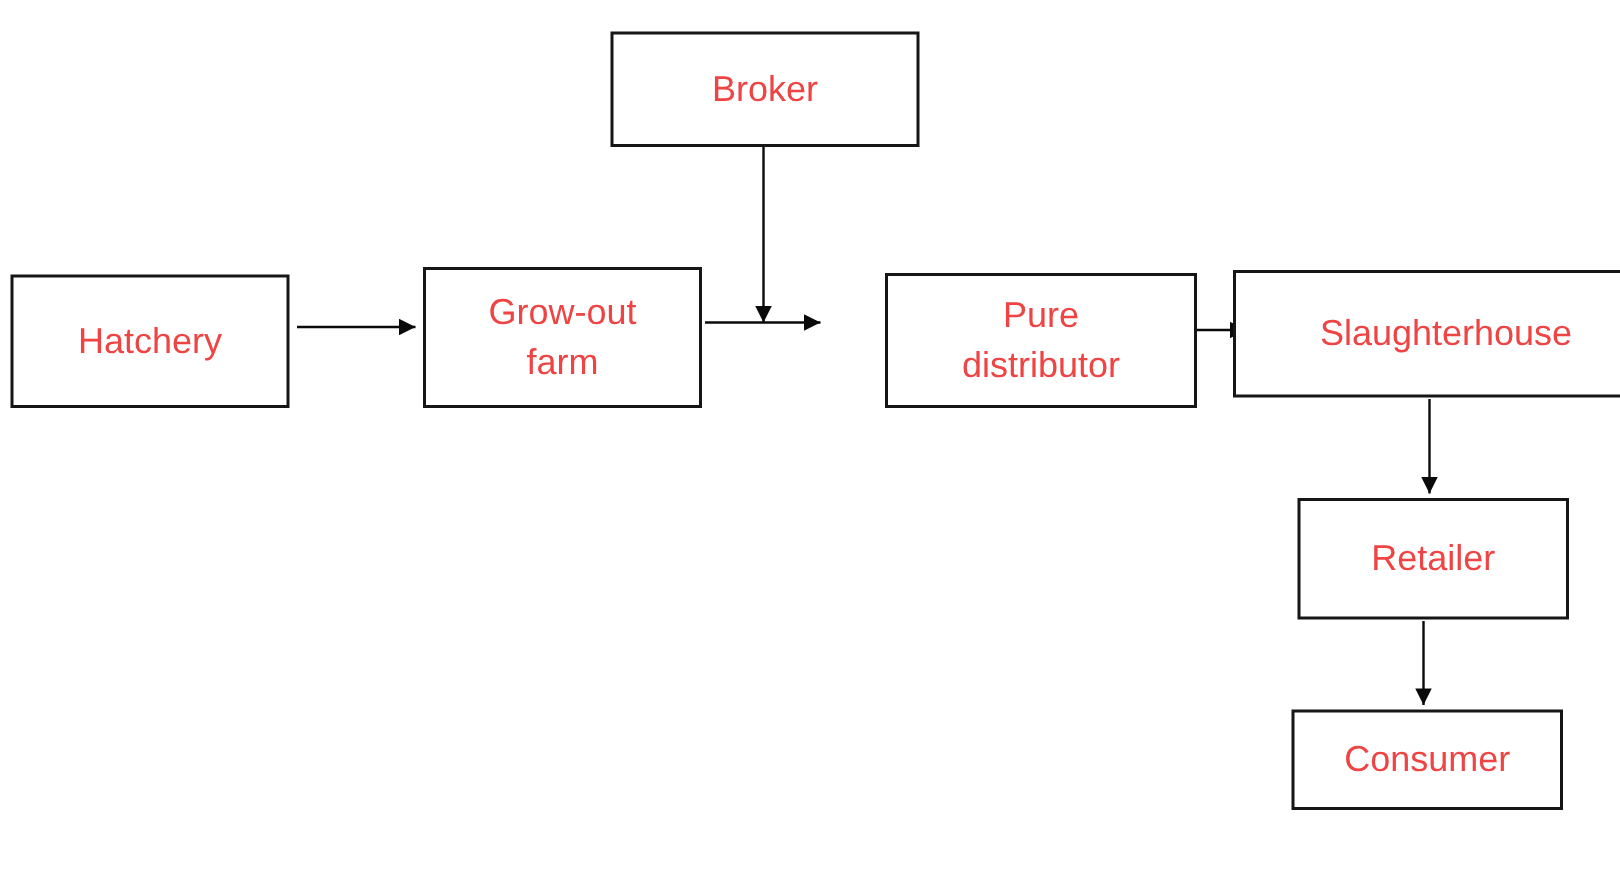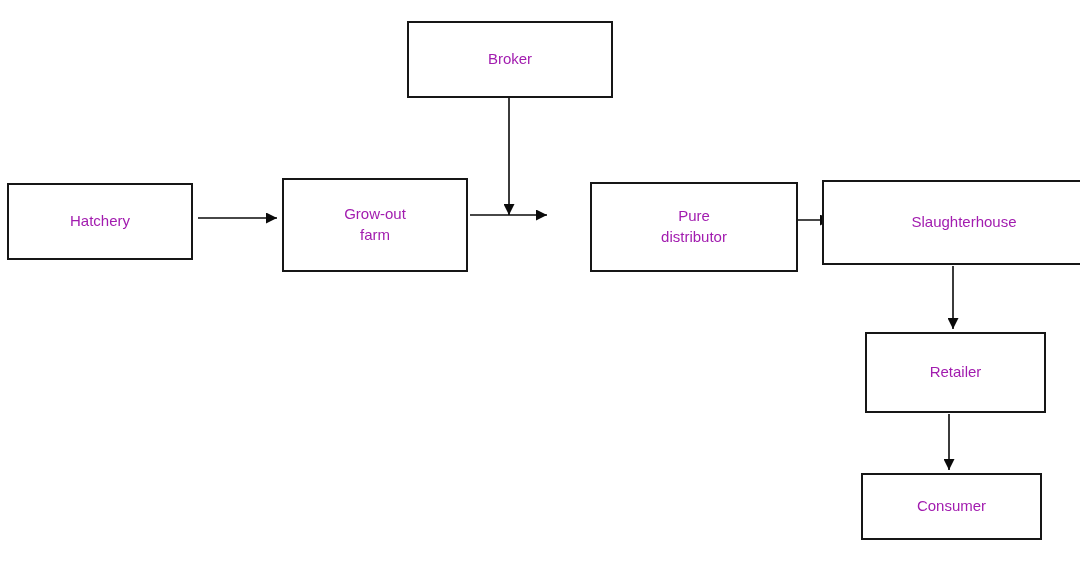--- a/index.html
+++ b/index.html
@@ -17,26 +17,26 @@
   }
   .node {
     position: absolute;
     box-sizing: border-box;
     border: 2.5px solid #161616;
     background: #ffffff;
     display: flex;
     align-items: center;
     justify-content: center;
     text-align: center;
-    font-size: 15px;
+    font-size: 24px;
     line-height: 1.38;
-    color: #a21caf;
+    color: #ef4444;
     white-space: pre-line;
   }
-  .n-hatchery        { left: 7px;   top: 183px; width: 186px; height: 77px; }
+  .n-hatchery        { left: 7px;   top: 183px; width: 186px; height: 89px; }
   .n-growout         { left: 282px; top: 178px; width: 186px; height: 94px; }
   .n-broker          { left: 407px; top: 21px;  width: 206px; height: 77px; }
   .n-puredistributor { left: 550px; top: 182px; width: 208px; height: 90px; margin-left: 40px; }
   .n-slaughterhouse  { left: 822px; top: 180px; width: 284px; height: 85px; }
   .n-retailer        { left: 865px; top: 332px; width: 181px; height: 81px; }
   .n-consumer        { left: 861px; top: 473px; width: 181px; height: 67px; }
   .edges {
     position: absolute;
     left: 0;
     top: 0;

